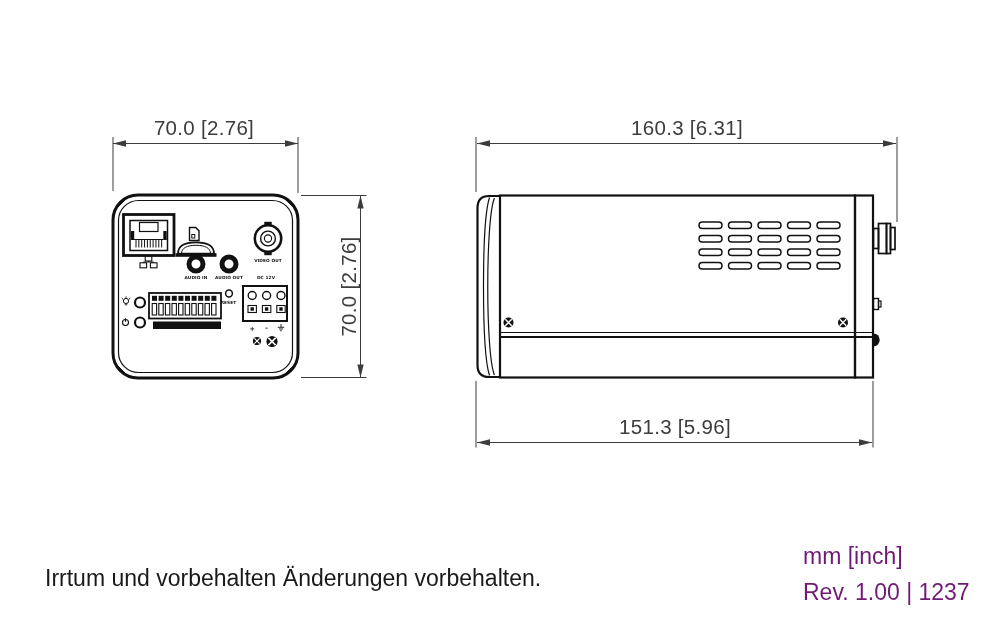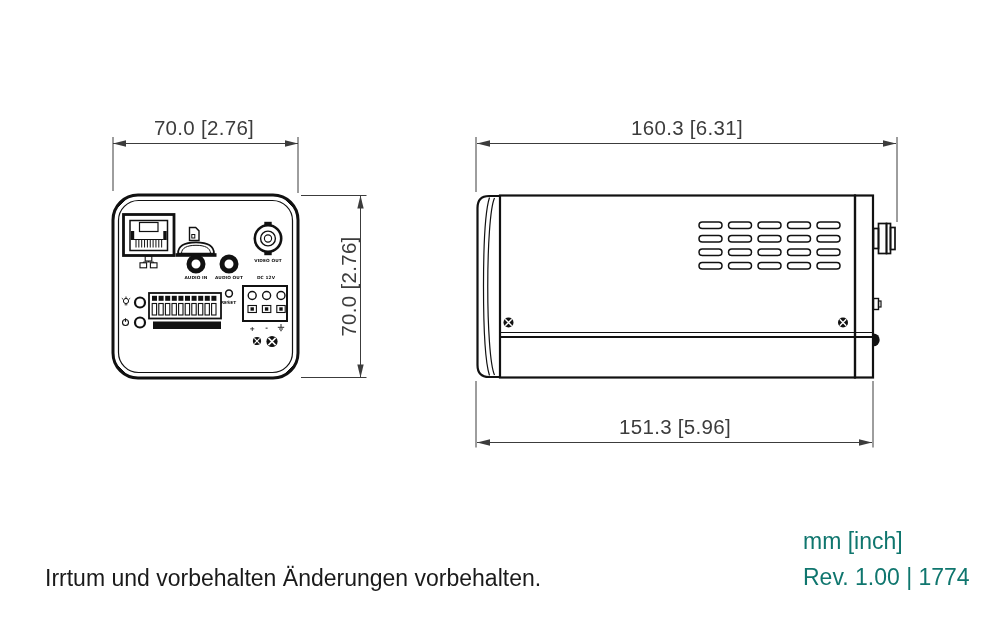--- a/index.html
+++ b/index.html
@@ -12,21 +12,21 @@
   .dk{fill:#111;stroke:none;}
   .dimln{stroke:#3c3c3c;stroke-width:1;fill:none;}
   .arr{fill:#3c3c3c;stroke:none;}
   text.dimtxt{font-family:"Liberation Sans",sans-serif;font-size:20.5px;fill:#3c3c3c;letter-spacing:.3px;}
   text.tiny{font-family:"DejaVu Sans",sans-serif;font-size:4.3px;font-weight:bold;fill:#111;letter-spacing:.1px;}
   text.sym{font-family:"DejaVu Sans",sans-serif;font-size:6.5px;font-weight:bold;fill:#111;}
   .footer-left{
     position:absolute;left:45px;top:565px;font-size:23px;color:#1a1a1a;white-space:nowrap;
   }
   .footer-right{
-    position:absolute;left:803px;top:524px;font-size:23px;color:#0f766e;line-height:35.5px;white-space:nowrap;
+    position:absolute;left:803px;top:539px;font-size:23px;color:#701a75;line-height:35.5px;white-space:nowrap;
   }
 </style>
 </head>
 <body>
 
 <div class="canvas">
   <svg width="1000" height="505" viewBox="0 0 1000 505">
 
     <g>
 
@@ -237,15 +237,15 @@
         <polygon class="arr" points="872,442.5 859,439.3 859,445.7"></polygon>
         <text class="dimtxt" x="675" y="434" text-anchor="middle">151.3 [5.96]</text>
       </g>
     </g>
   </svg>
 
   <div class="footer-left">Irrtum und vorbehalten Änderungen vorbehalten.</div>
 
   <div class="footer-right">
     <div>mm [inch]</div>
-    <div>Rev. 1.00 | 1774</div>
+    <div>Rev. 1.00 | 1237</div>
   </div>
 </div>
 
 </body></html>

